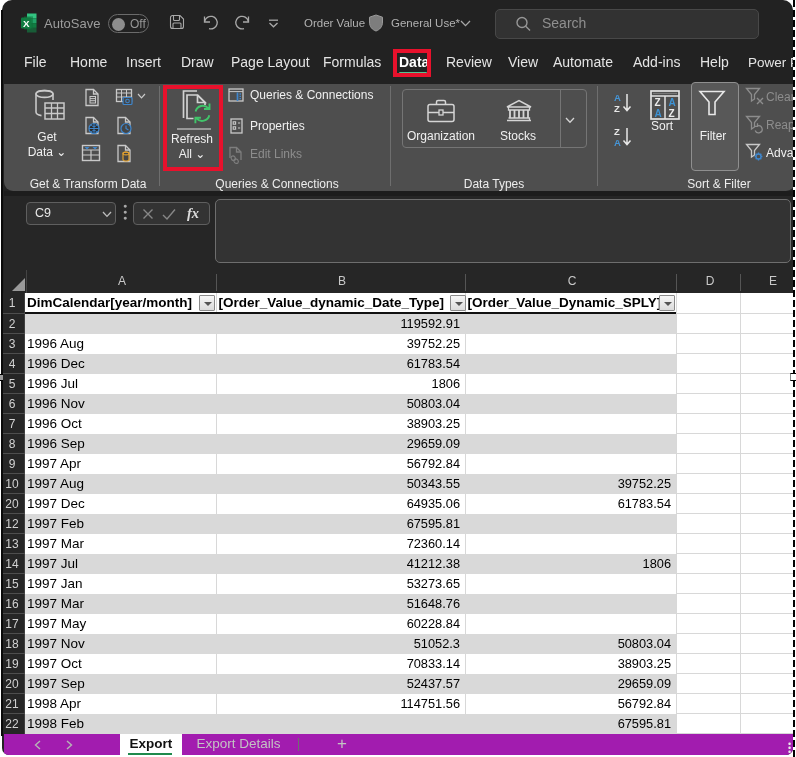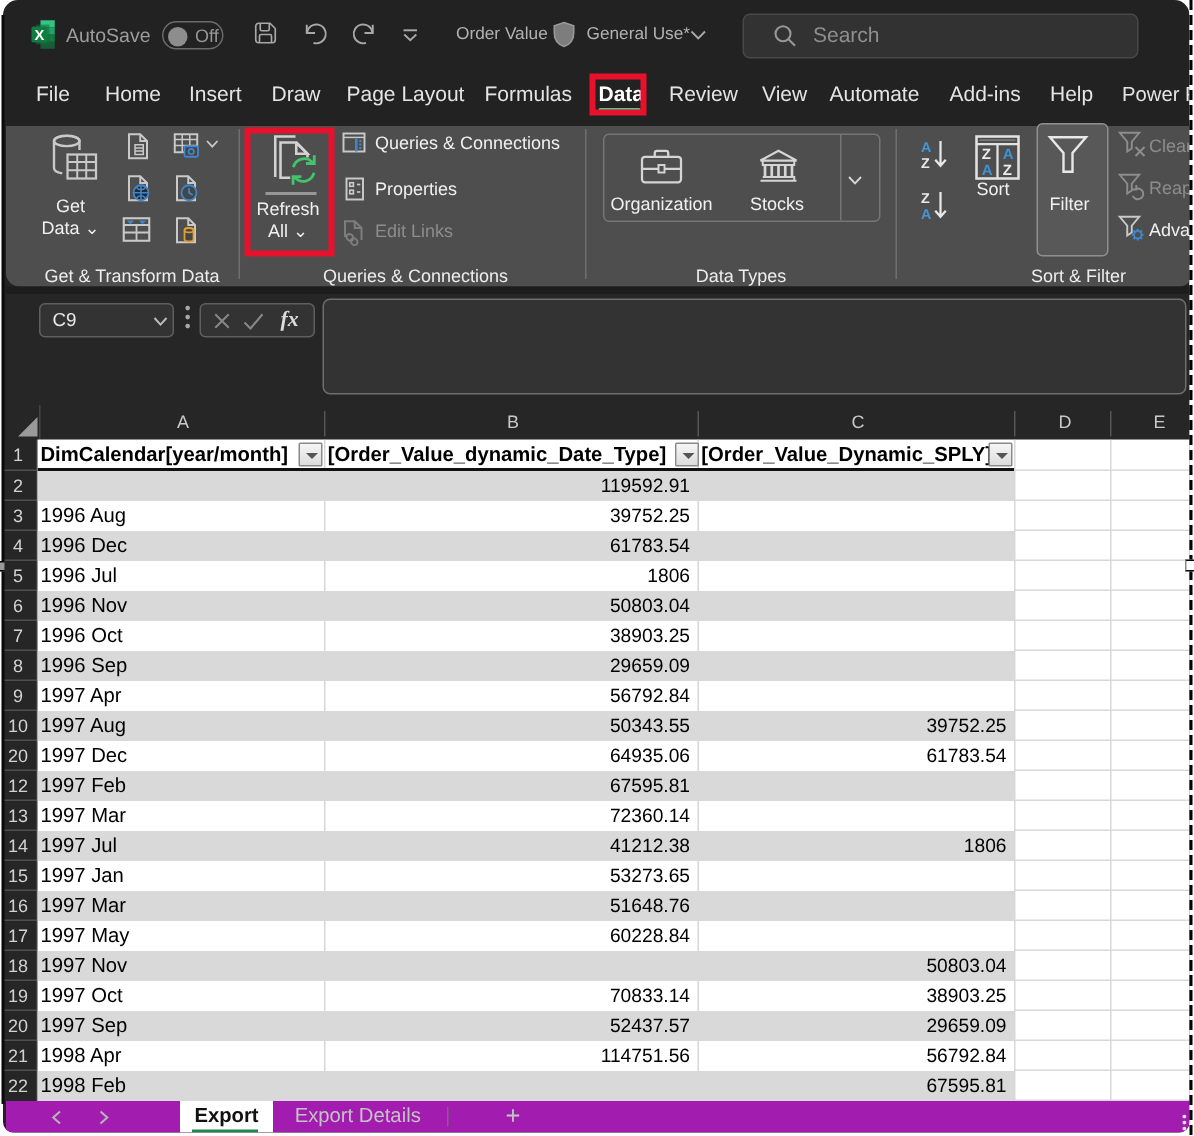--- a/index.html
+++ b/index.html
@@ -422,20 +422,21 @@
 <div class="cc" style="top:261px">1806</div>
 <div class="ca" style="top:281px">1997 Jan</div>
 <div class="cb" style="top:281px">53273.65</div>
 <div class="band" style="top:301px"></div>
 <div class="ca" style="top:301px">1997 Mar</div>
 <div class="cb" style="top:301px">51648.76</div>
 <div class="ca" style="top:321px">1997 May</div>
 <div class="cb" style="top:321px">60228.84</div>
 <div class="band" style="top:341px"></div>
 <div class="ca" style="top:341px">1997 Nov</div>
+<div class="cb" style="top:341px">51052.3</div>
 <div class="cc" style="top:341px">50803.04</div>
 <div class="ca" style="top:361px">1997 Oct</div>
 <div class="cb" style="top:361px">70833.14</div>
 <div class="cc" style="top:361px">38903.25</div>
 <div class="band" style="top:381px"></div>
 <div class="ca" style="top:381px">1997 Sep</div>
 <div class="cb" style="top:381px">52437.57</div>
 <div class="cc" style="top:381px">29659.09</div>
 <div class="ca" style="top:401px">1998 Apr</div>
 <div class="cb" style="top:401px">114751.56</div>

